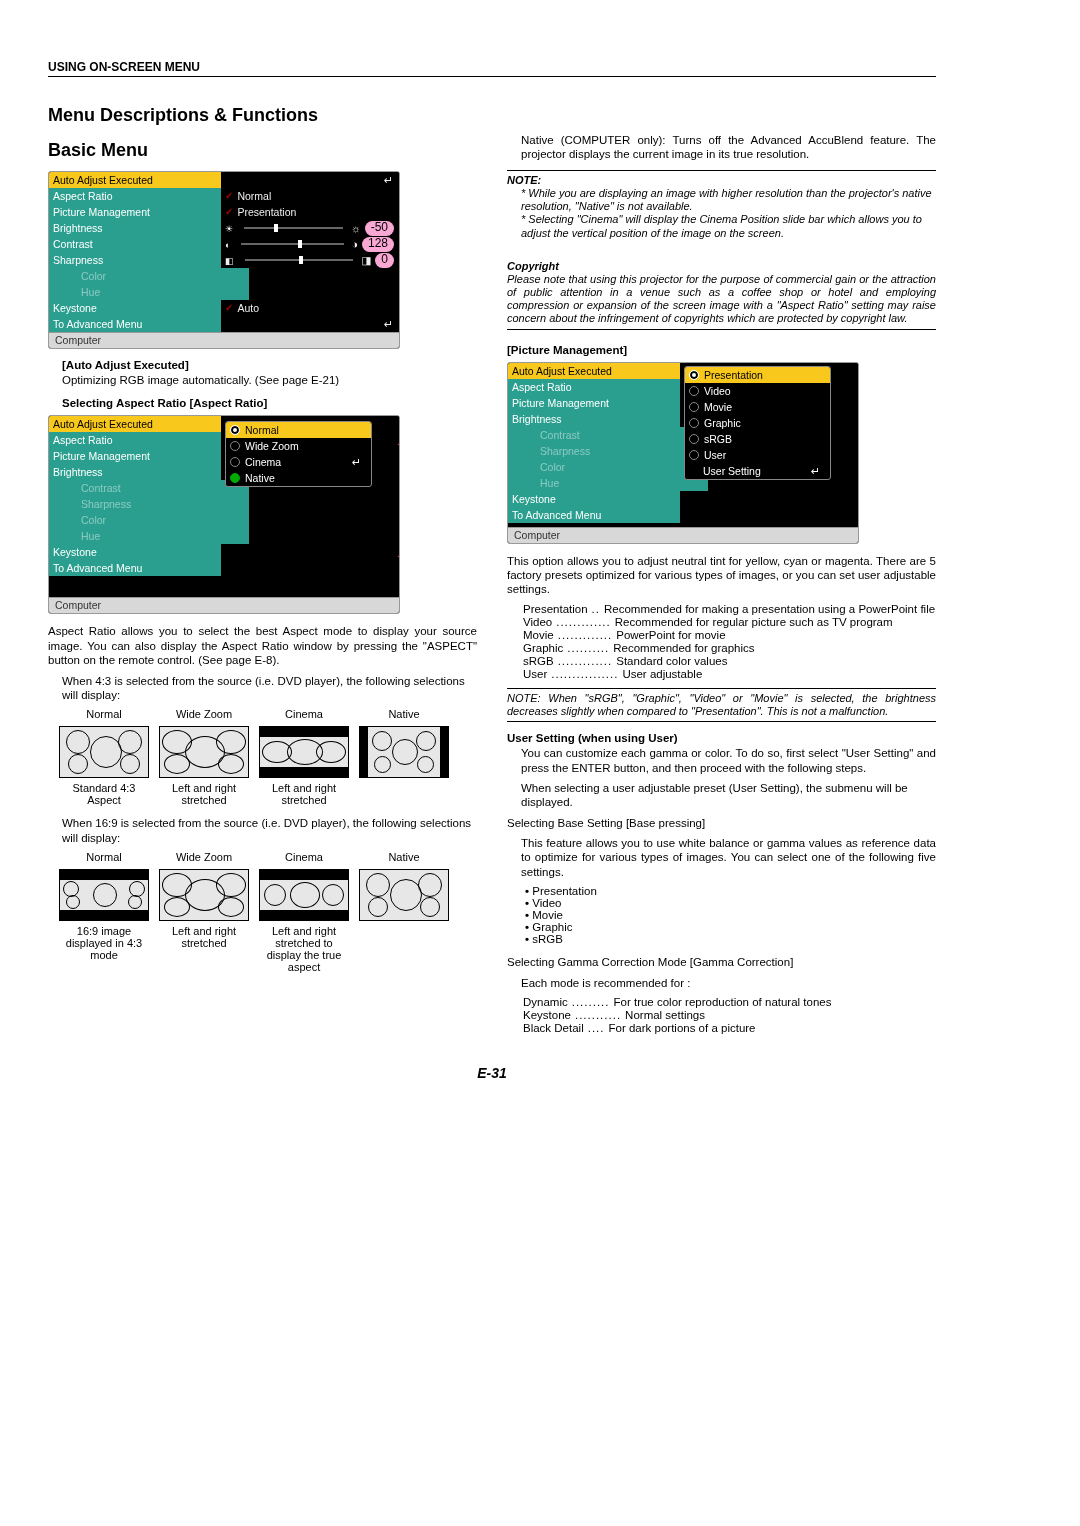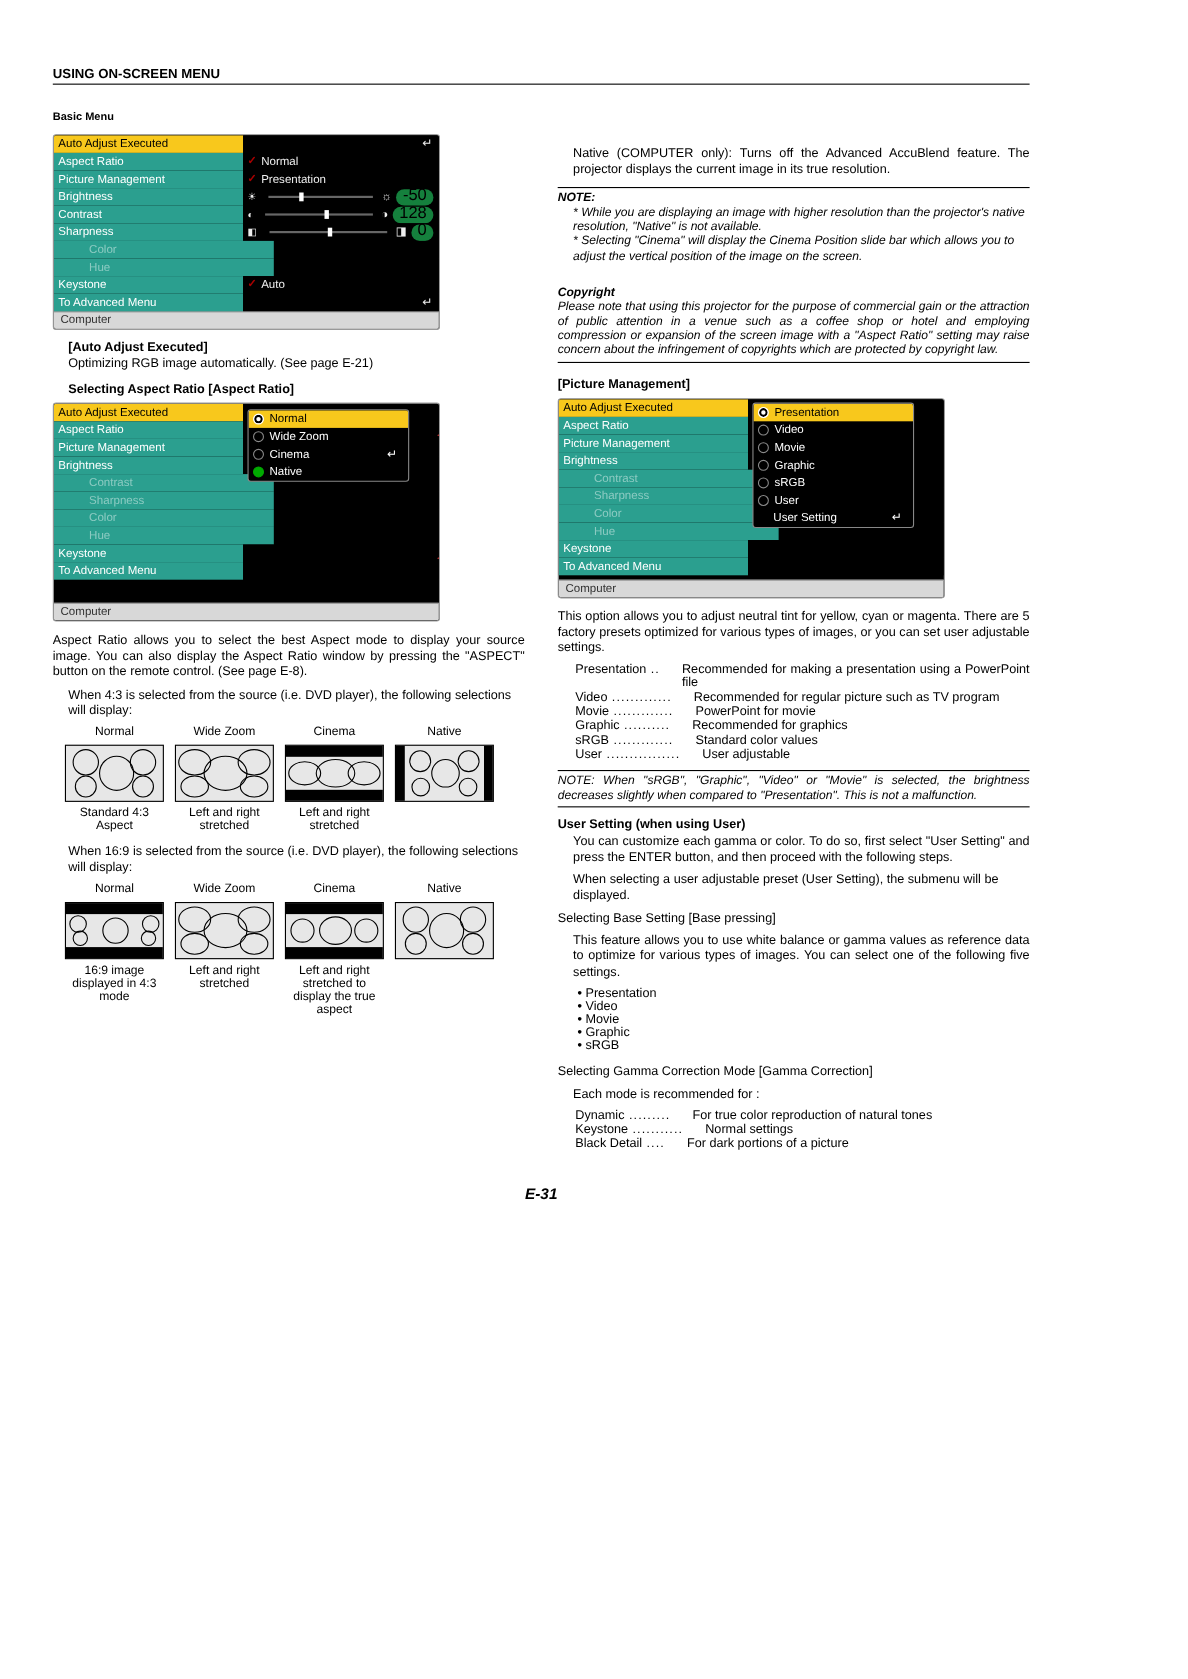--- a/index.html
+++ b/index.html
@@ -25,21 +25,21 @@
   }
   .col {
     flex: 1;
   }
   h1 {
     font-size: 18px;
     font-weight: 900;
     margin: 10px 0 14px 0;
   }
   h2 {
-    font-size: 10px;
+    font-size: 18px;
     font-weight: bold;
     margin: 6px 0 10px 0;
   }
   .subheading {
     font-size: 11.5px;
     font-weight: bold;
     margin: 10px 0 2px 14px;
   }
   .body-text {
     font-size: 11.5px;
@@ -125,25 +125,25 @@
     content:"";
     position:absolute;
     top:-3px;
     width:4px; height:8px;
     background:#fff;
   }
   .slider.s1::after{left:30%;}
   .slider.s2::after{left:55%;}
   .slider.s3::after{left:50%;}
   .valpill {
-    background:#15803d;
+    background:#f9a8d4;
     color:#000;
     border-radius:8px;
     padding:0 6px;
-    font-size:15px;
+    font-size:12px;
     height:15px;
     line-height:12px;
     margin-right:5px;
   }
   .enter-icon {
     margin-left:auto;
     margin-right:6px;
     font-size:11px;
   }
   
@@ -227,21 +227,21 @@
     display:flex;
     font-size:11.5px;
     margin:1px 0 1px 16px;
     gap:4px;
   }
   .dl .t { white-space:nowrap; }
   .dl .dots {
     flex:0 0 auto;
     letter-spacing:1px;
   }
-  .dl .d { flex:1; text-align:justify;margin-left:16px;}
+  .dl .d { flex:1; text-align:justify;}
   .bullets { margin:2px 0 2px 18px; font-size:11.5px;}
   .bullets div::before{content:"• "; font-weight:bold;}
   .page-num {
     text-align:center;
     font-style:italic;
     font-weight:bold;
     font-size:14px;
     margin-top:30px;
   }
   .sun-icon::before{content:"☀"; font-size:9px; margin-right:3px;}
@@ -249,20 +249,21 @@
   .bc::before{content:"◧"; font-size:9px; margin-right:3px;}
 </style>
 </head>
 <body>
 
 <div class="header-line" data-name="section-header">USING ON-SCREEN MENU</div>
 
 <div class="columns">
 
   <div class="col" data-name="left-column">
+    <h1 data-name="page-title">Menu Descriptions &amp; Functions</h1>
     <h2 data-name="basic-menu-heading">Basic Menu</h2>
 
     <div class="menu-ss" data-name="basic-menu-screenshot">
       <div class="menu-row">
           <div class="lcell highlight" data-name="menu-item">Auto Adjust Executed</div>
           <div class="rcell">
             <span class="enter-icon" data-name="enter-icon">↵</span>
           </div>
         </div>
       <div class="menu-row">

